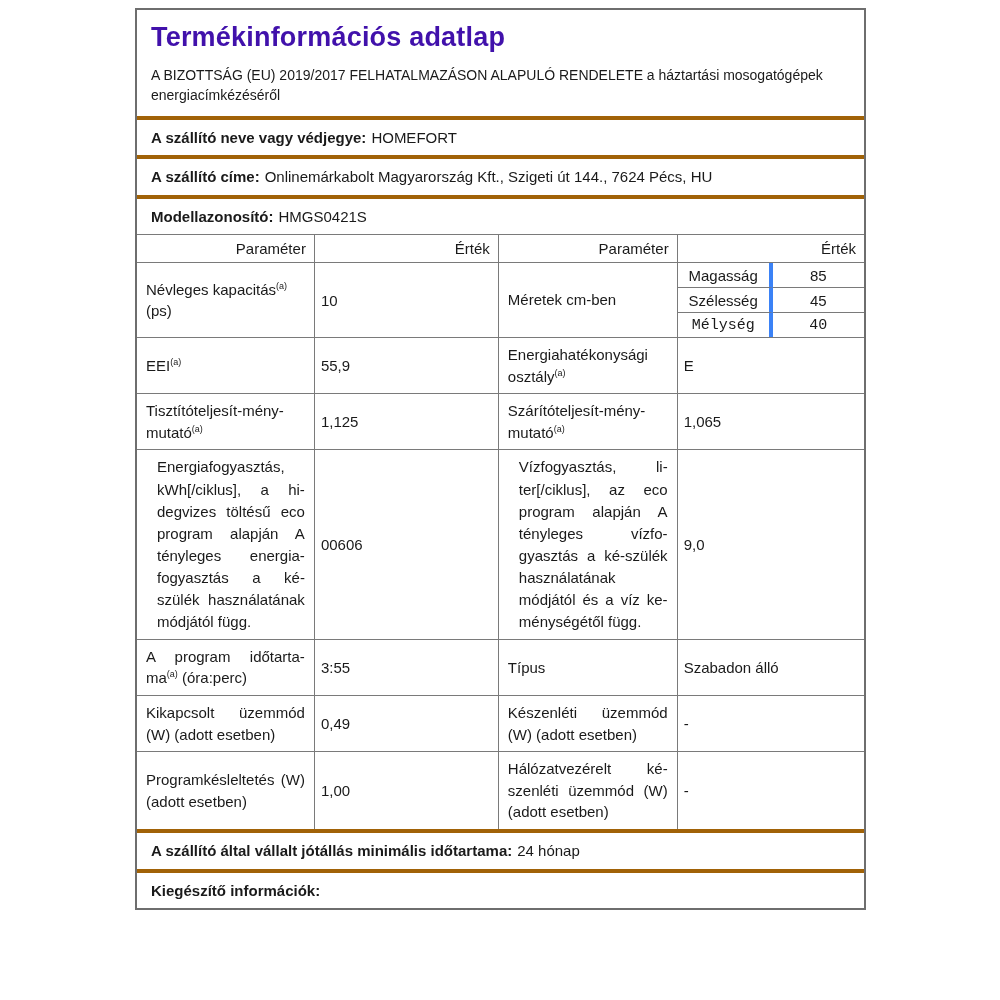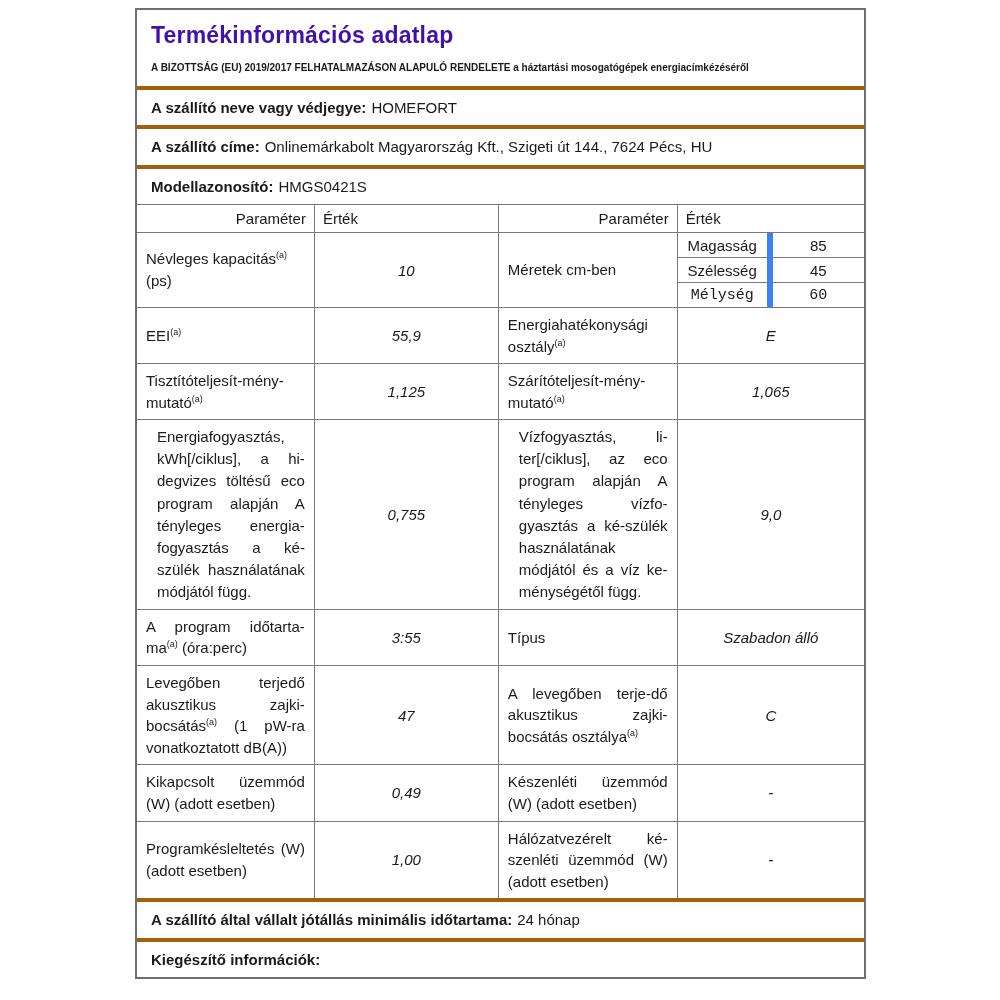--- a/index.html
+++ b/index.html
@@ -12,28 +12,28 @@
   }
   .doc {
     width: 731px;
     margin: 8px 0 0 135px;
     border: 2px solid #6e6e6e;
     background: #ffffff;
   }
   .title-block { padding: 12px 14px 10px 14px; }
   .title-block h1 {
     color: #4111ab;
-    font-size: 23px;
+    font-size: 27px;
     font-weight: bold;
     letter-spacing: 0.2px;
     margin-bottom: 12px;
   }
   .subtitle {
-    font-size: 10px;
-    font-weight: bold;
+    font-size: 14px;
+    font-weight: normal;
     line-height: 1.45;
     padding-right: 10px;
   }
   .info-row {
     border-top: 4px solid #a16207;
     padding: 8px 14px;
     line-height: 1.3;
   }
   .info-row .lbl { font-weight: bold; }
   .info-row .val { margin-left: 5px; }
@@ -52,40 +52,38 @@
   table.ptable td:first-child, table.ptable th:first-child { border-left: none; }
   table.ptable td:last-child, table.ptable th:last-child { border-right: none; }
   table.ptable tr:first-child th { border-top: none; }
   table.ptable tr:last-child td { border-bottom: none; }
   .col-p1 { width: 24.4%; }
   .col-v1 { width: 25.3%; }
   .col-p2 { width: 24.6%; }
   .col-v2 { width: 25.7%; }
   .hdr-row th { padding: 5px 8px; }
   .th-param { text-align: right; }
-  .th-value { text-align: left; }
+  .th-value { text-align: right; }
   td.param {
     text-align: justify;
     padding: 6px 9px;
     line-height: 1.44;
   }
   td.value {
-    text-align: center;
     padding: 4px 6px;
-    font-style: italic;
   }
   sup { font-size: 9px; line-height: 0; }
   td.dims-cell { padding: 0; vertical-align: top; }
   .dims-grid { display: grid; grid-template-columns: 51% 49%; }
   .dim-label, .dim-value {
     text-align: center;
     padding: 3.5px 4px;
     border-bottom: 1px solid #7a7a7a;
   }
-  .dim-label { border-right: 6px solid #3b82f6; }
+  .dim-label { border-right: 4px solid #3b82f6; }
   .dims-grid .last { border-bottom: none; font-family: Liberation Mono, monospace; }
   .tall-row td.param { line-height: 1.47; padding-left: 20px; }
 </style>
 </head>
 <body>
 
 <div class="doc">
 
   <div class="title-block">
     <h1>Termékinformációs adatlap</h1>
@@ -127,21 +125,21 @@
       </td>
       <td class="value">10</td>
       <td class="param">Méretek cm-ben</td>
       <td class="dims-cell">
         <div class="dims-grid">
           <div class="dim-label">Magasság</div>
           <div class="dim-value">85</div>
           <div class="dim-label">Szélesség</div>
           <div class="dim-value">45</div>
           <div class="dim-label last">Mélység</div>
-          <div class="dim-value last">60</div>
+          <div class="dim-value last">40</div>
         </div>
       </td>
     </tr>
 
     <tr>
       <td class="param">
         <span>EEI</span><sup>(a)</sup>
       </td>
       <td class="value">55,9</td>
       <td class="param">
@@ -156,44 +154,34 @@
       </td>
       <td class="value">1,125</td>
       <td class="param">
         <span>Szárítóteljesít-mény-mutató</span><sup>(a)</sup>
       </td>
       <td class="value">1,065</td>
     </tr>
 
     <tr class="tall-row">
       <td class="param">Energiafogyasztás, kWh[/ciklus], a hi-degvizes töltésű eco program alapján A tényleges energia-fogyasztás a ké-szülék használatának módjától függ.</td>
-      <td class="value">0,755</td>
+      <td class="value">00606</td>
       <td class="param">Vízfogyasztás, li-ter[/ciklus], az eco program alapján A tényleges vízfo-gyasztás a ké-szülék használatának módjától és a víz ke-ménységétől függ.</td>
       <td class="value">9,0</td>
     </tr>
 
     <tr>
       <td class="param">
         <span>A program időtarta-ma</span><sup>(a)</sup><span> (óra:perc)</span>
       </td>
       <td class="value">3:55</td>
       <td class="param">Típus</td>
       <td class="value">Szabadon álló</td>
     </tr>
 
-    <tr>
-      <td class="param">
-        <span>Levegőben terjedő akusztikus zajki-bocsátás</span><sup>(a)</sup><span> (1 pW-ra vonatkoztatott dB(A))</span>
-      </td>
-      <td class="value">47</td>
-      <td class="param">
-        <span>A levegőben terje-dő akusztikus zajki-bocsátás osztálya</span><sup>(a)</sup>
-      </td>
-      <td class="value">C</td>
-    </tr>
 
     <tr>
       <td class="param">Kikapcsolt üzemmód (W) (adott esetben)</td>
       <td class="value">0,49</td>
       <td class="param">Készenléti üzemmód (W) (adott esetben)</td>
       <td class="value">-</td>
     </tr>
 
     <tr>
       <td class="param">Programkésleltetés (W) (adott esetben)</td>

